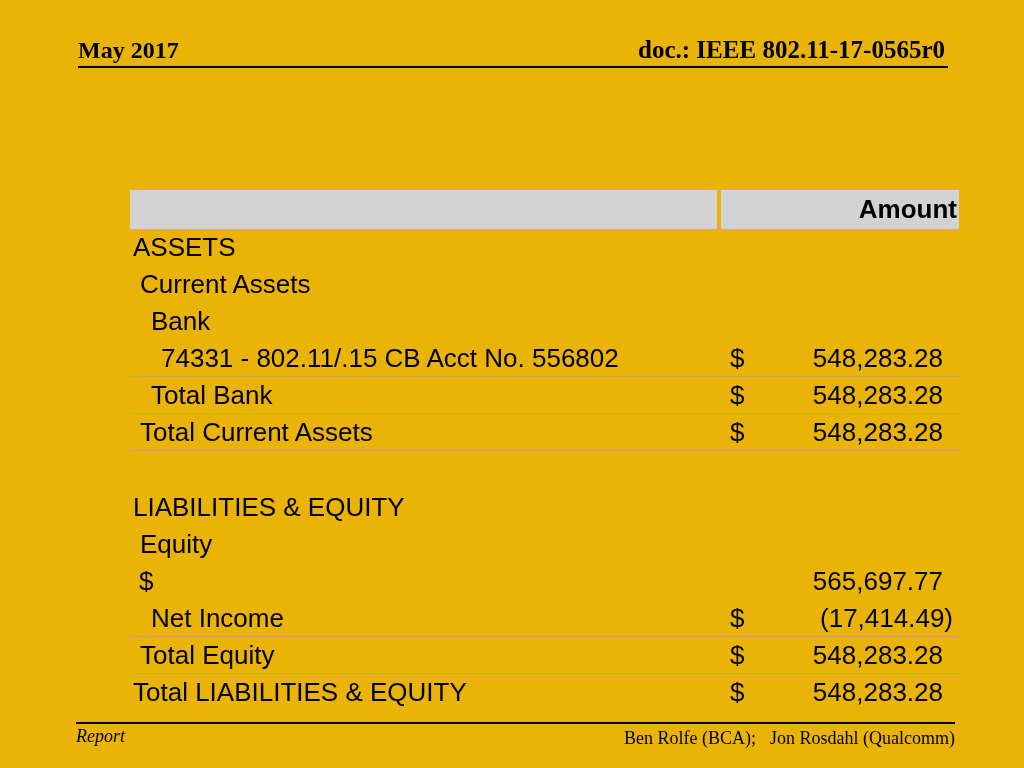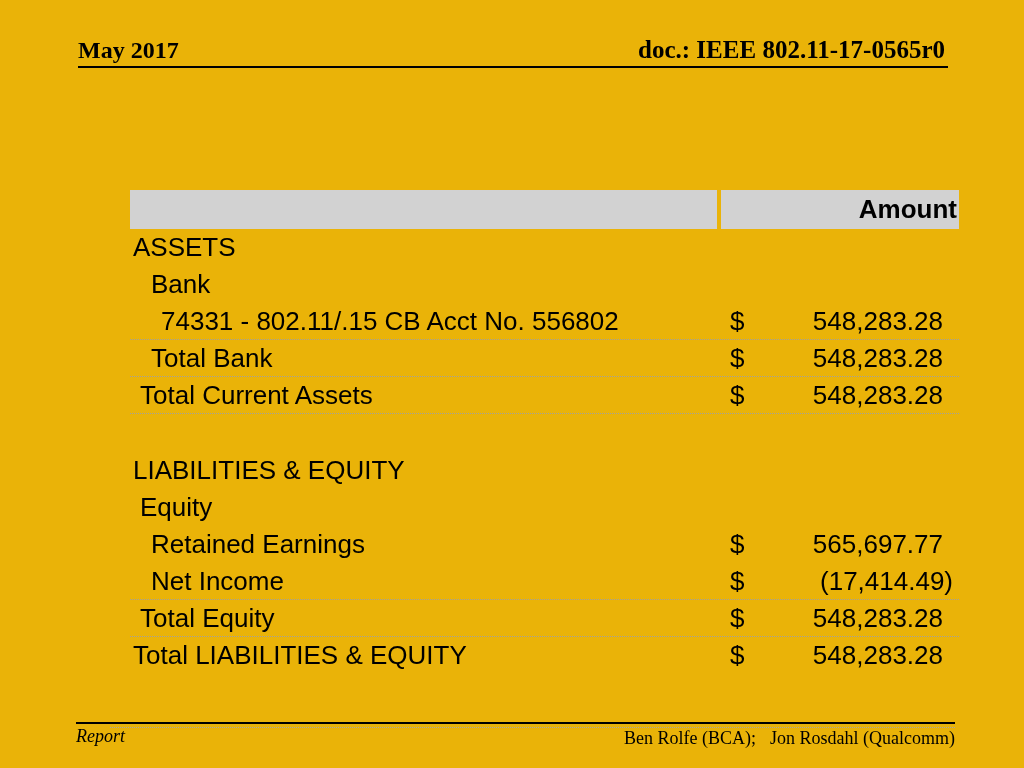--- a/index.html
+++ b/index.html
@@ -74,20 +74,27 @@
     </div>
 
     <div class="row">
       <div class="row-label bold i0">ASSETS</div>
       <div class="row-amt">
         <span></span>
         <span></span>
       </div>
     </div>
 
+    <div class="row">
+      <div class="row-label bold i1">Current Assets</div>
+      <div class="row-amt">
+        <span></span>
+        <span></span>
+      </div>
+    </div>
 
     <div class="row">
       <div class="row-label bold i2">Bank</div>
       <div class="row-amt">
         <span></span>
         <span></span>
       </div>
     </div>
 
     <div class="row dotted">
@@ -126,21 +133,20 @@
 
     <div class="row">
       <div class="row-label bold i1">Equity</div>
       <div class="row-amt">
         <span></span>
         <span></span>
       </div>
     </div>
 
     <div class="row">
-      <div class="row-label i2">Retained Earnings</div>
       <div class="row-amt">
         <span>$</span>
         <span>565,697.77</span>
       </div>
     </div>
 
     <div class="row dotted paren">
       <div class="row-label i2">Net Income</div>
       <div class="row-amt">
         <span>$</span>

